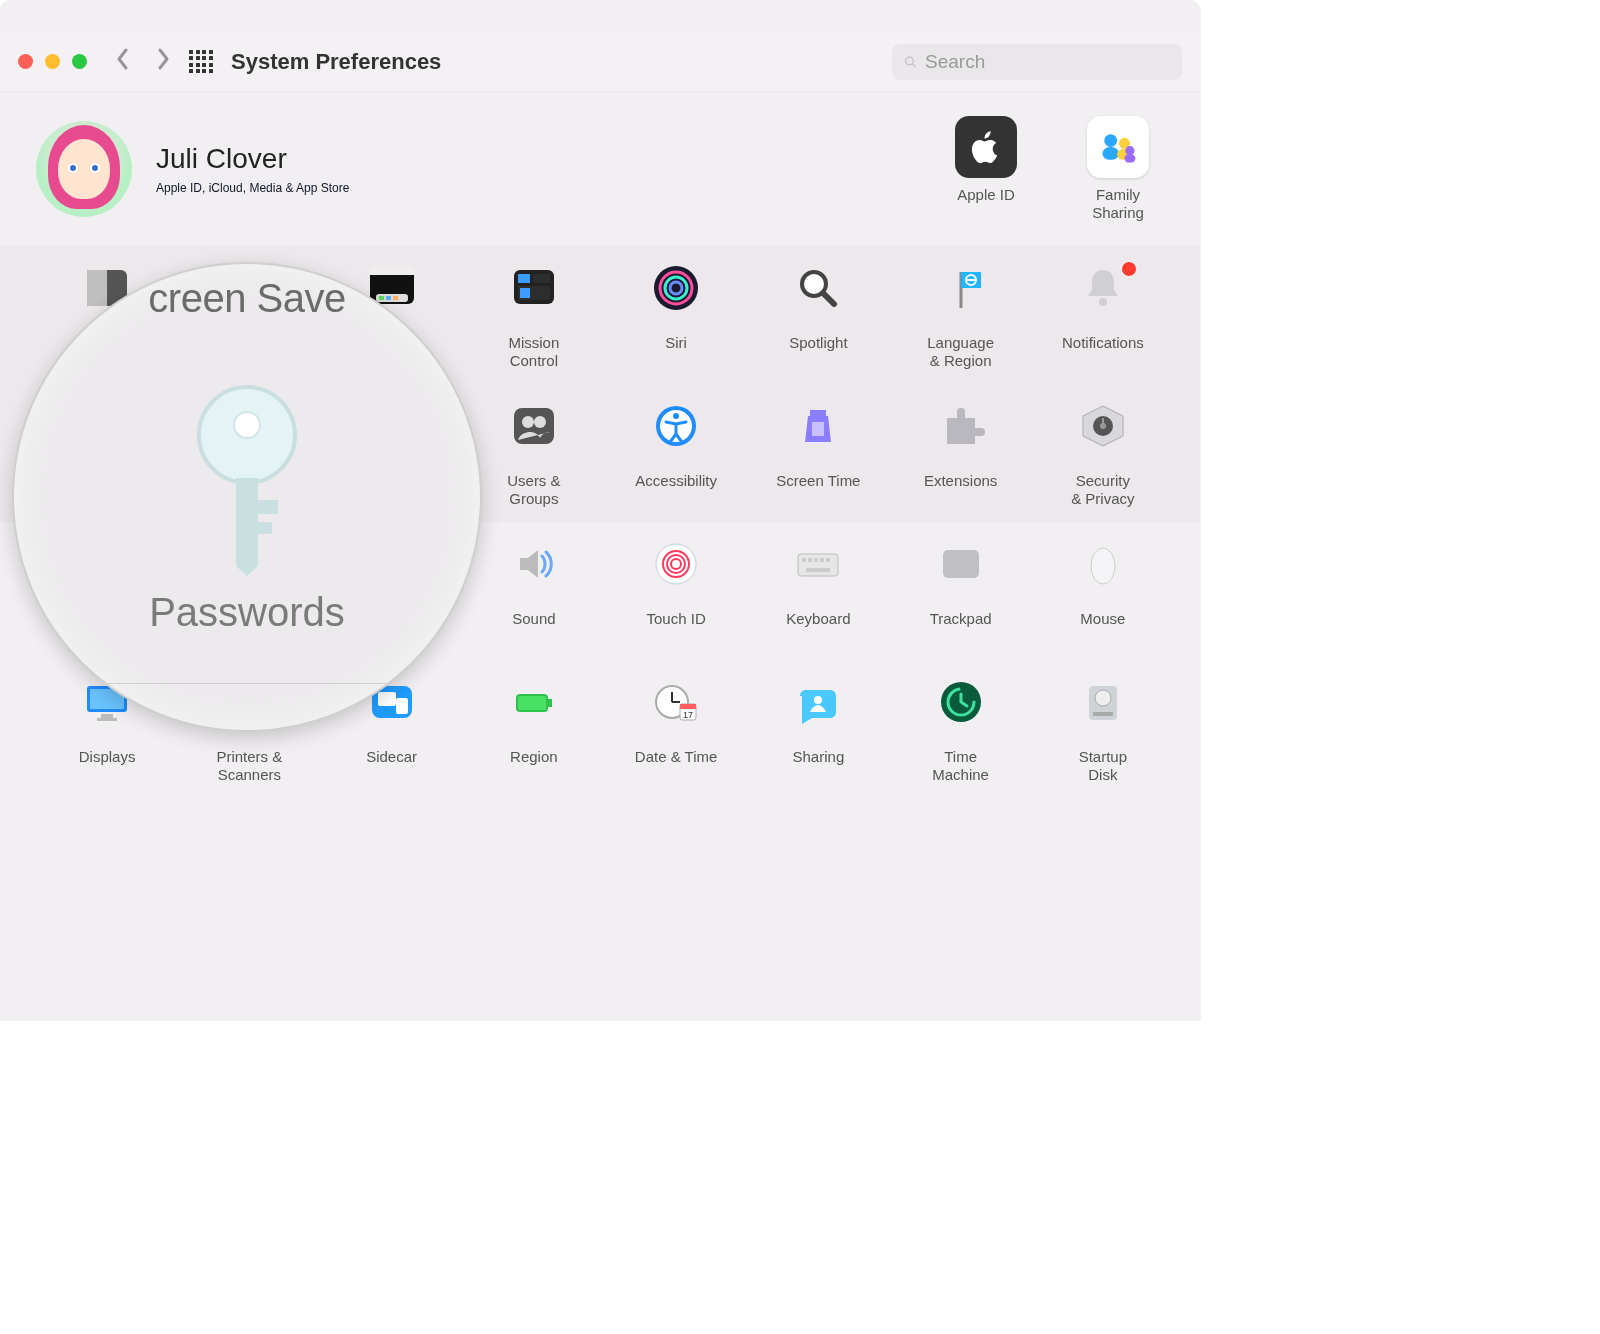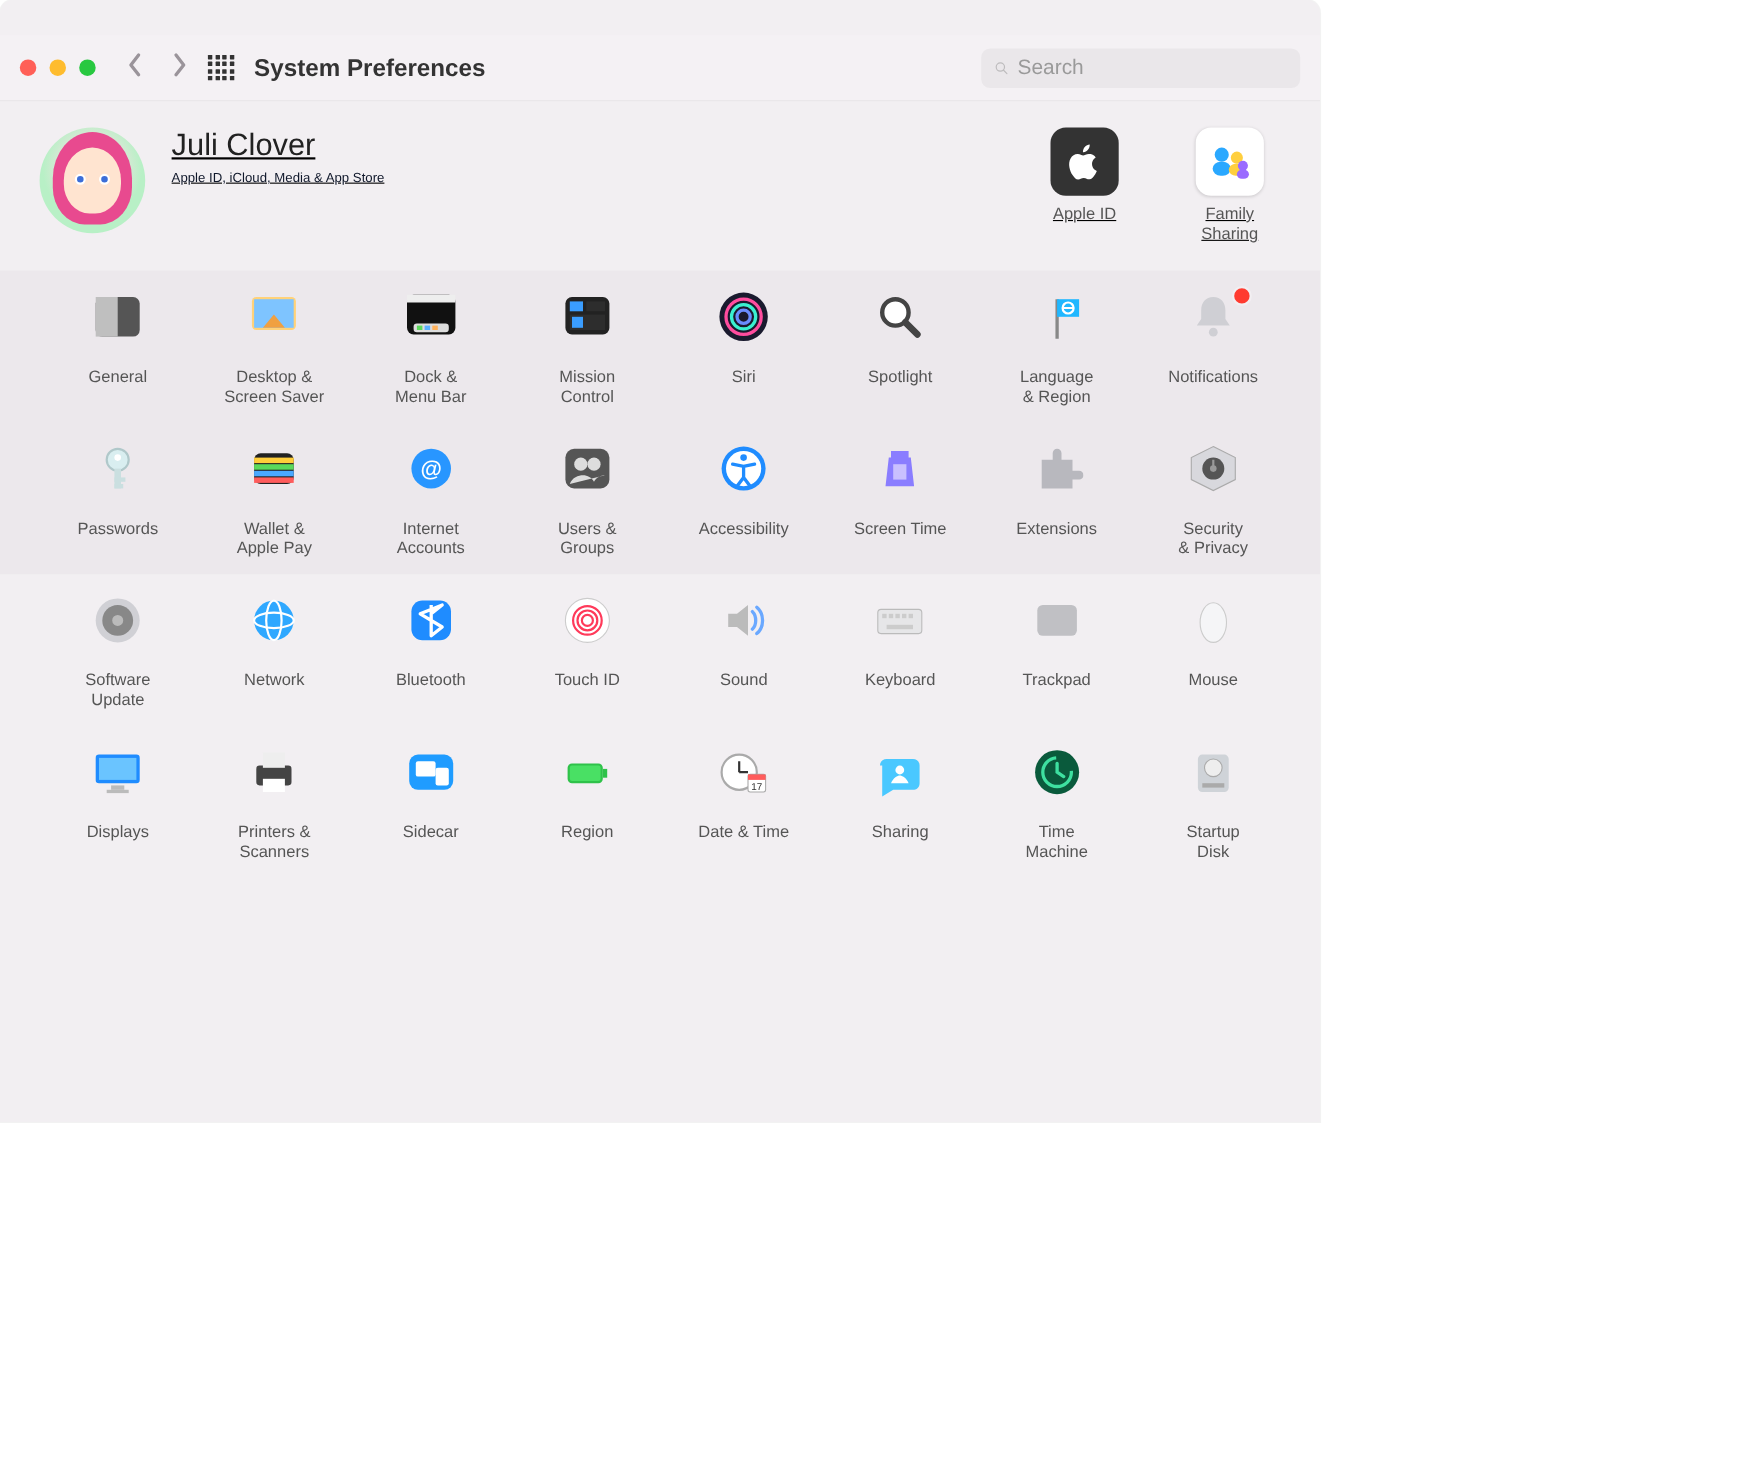--- a/index.html
+++ b/index.html
@@ -40,21 +40,21 @@
   .grid-icon span{background:#333;width:4px;height:4px;border-radius:0.5px;}
   .title { font-size:22px; font-weight:700; color:#333; flex:0 0 auto; }
   .spacer{flex:1;}
   .search { width:290px; height:36px; background:rgba(0,0,0,0.04); border-radius:8px; display:flex; align-items:center; padding:0 12px; gap:8px;}
   .search svg{width:18px;height:18px;opacity:.45;}
   .search input{border:0;background:transparent;font-size:19px;color:#555;outline:none;flex:1;}
   .search input::placeholder{color:#9a9a9a;}
 
   
   .profile-row {
-    display:flex; align-items:flex-start; padding: 24px 36px 24px 36px; text-decoration: underline;
+    display:flex; align-items:center; padding: 24px 36px 24px 36px;
   }
   .avatar {
     width:96px;height:96px;border-radius:50%;
     background: radial-gradient(circle at 50% 40%, #ffe0ea 18%, #b8f0c6 60%);
     position:relative; margin-right:24px;
     overflow:hidden;
     display:flex;align-items:center;justify-content:center;
   }
   .avatar .face{width:52px;height:60px;background:#ffe4d0;border-radius:50% 50% 45% 45%;position:relative;}
   .avatar .hair{position:absolute;top:4px;width:72px;height:84px;background:#e84a8f;border-radius:50% 50% 40% 40%;}
@@ -391,36 +391,36 @@
             <svg viewBox="0 0 48 48">
               <rect x="6" y="6" width="36" height="36" rx="10" fill="#1f8cff"></rect>
               <path d="M24 10v28l10-8-20-12 20-8-10 8" fill="none" stroke="#fff" stroke-width="3" stroke-linejoin="round"></path>
             </svg>
           </div>
         <div class="plabel">Bluetooth</div>
       </div>
       <div class="pref">
         <div class="picon">
             <svg viewBox="0 0 48 48">
+              <path d="M10 18v12h8l10 8V10l-10 8z" fill="#bbb"></path>
+              <path d="M32 16c4 4 4 12 0 16M36 12c7 6 7 18 0 24" fill="none" stroke="#6aa8ff" stroke-width="3" stroke-linecap="round"></path>
+            </svg>
+          </div>
+        <div class="plabel">Sound</div>
+      </div>
+      <div class="pref">
+        <div class="picon">
+            <svg viewBox="0 0 48 48">
               <circle cx="24" cy="24" r="20" fill="#fff" stroke="#ccc"></circle>
               <circle cx="24" cy="24" r="13" fill="none" stroke="#ff3a5a" stroke-width="2"></circle>
               <circle cx="24" cy="24" r="9" fill="none" stroke="#ff3a5a" stroke-width="2"></circle>
               <circle cx="24" cy="24" r="5" fill="none" stroke="#ff3a5a" stroke-width="2"></circle>
             </svg>
           </div>
         <div class="plabel">Touch ID</div>
-      </div>
-      <div class="pref">
-        <div class="picon">
-            <svg viewBox="0 0 48 48">
-              <path d="M10 18v12h8l10 8V10l-10 8z" fill="#bbb"></path>
-              <path d="M32 16c4 4 4 12 0 16M36 12c7 6 7 18 0 24" fill="none" stroke="#6aa8ff" stroke-width="3" stroke-linecap="round"></path>
-            </svg>
-          </div>
-        <div class="plabel">Sound</div>
       </div>
       <div class="pref">
         <div class="picon">
             <svg viewBox="0 0 48 48">
               <rect x="4" y="14" width="40" height="22" rx="3" fill="#e6e6e8" stroke="#bbb"></rect>
               <rect x="8" y="18" width="4" height="4" fill="#ccc"></rect>
               <rect x="14" y="18" width="4" height="4" fill="#ccc"></rect>
               <rect x="20" y="18" width="4" height="4" fill="#ccc"></rect>
               <rect x="26" y="18" width="4" height="4" fill="#ccc"></rect>
               <rect x="32" y="18" width="4" height="4" fill="#ccc"></rect>
@@ -526,14 +526,29 @@
               <rect x="10" y="8" width="28" height="34" rx="4" fill="#cfd3d8"></rect>
               <circle cx="24" cy="20" r="8" fill="#eee" stroke="#aaa"></circle>
               <rect x="14" y="34" width="20" height="4" fill="#aaa"></rect>
             </svg>
           </div>
         <div class="plabel">Startup<br>Disk</div>
       </div>
     </div>
   </div>
 
+  <div class="loupe">
+    <div class="toptext">creen Save</div>
+    <div class="key-icon">
+      <svg viewBox="0 0 120 200" width="130" height="200">
+        <circle cx="60" cy="55" r="48" fill="#e4f3f4" stroke="#c8dedf" stroke-width="4"></circle>
+        <circle cx="60" cy="45" r="13" fill="#ffffff" stroke="#d2e5e6" stroke-width="2"></circle>
+        <rect x="49" y="98" width="22" height="88" fill="#d7e7e8"></rect>
+        <polygon points="49,98 71,98 71,186 60,196 49,186" fill="#cadfe0"></polygon>
+        <rect x="71" y="120" width="20" height="14" fill="#cadfe0"></rect>
+        <rect x="71" y="142" width="14" height="12" fill="#cadfe0"></rect>
+      </svg>
+    </div>
+    <div class="plabel-big">Passwords</div>
+    <div class="hr"></div>
+  </div>
 
 </div>
 
 </body></html>

